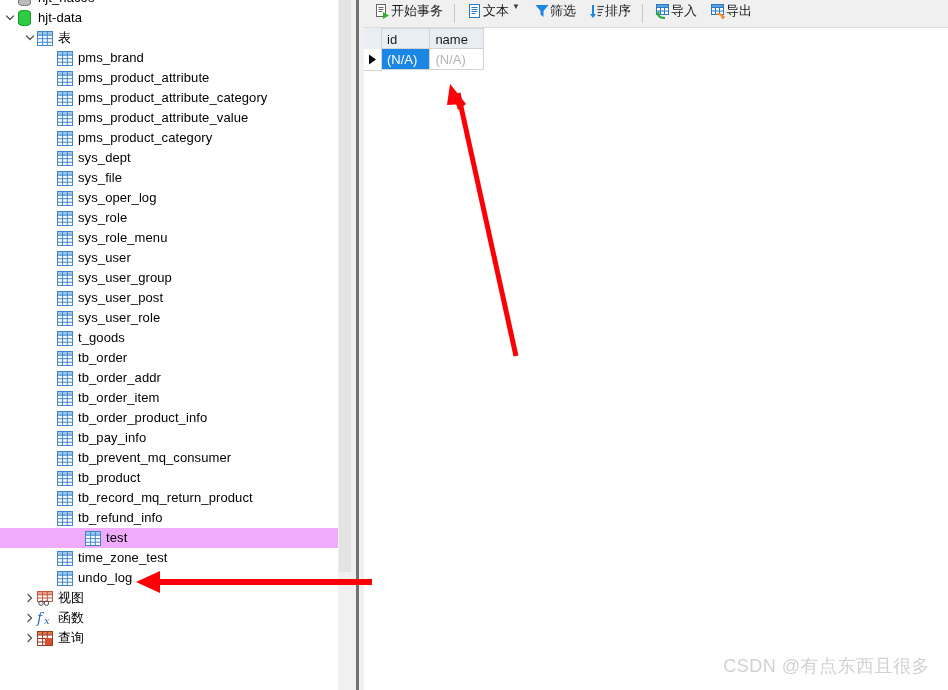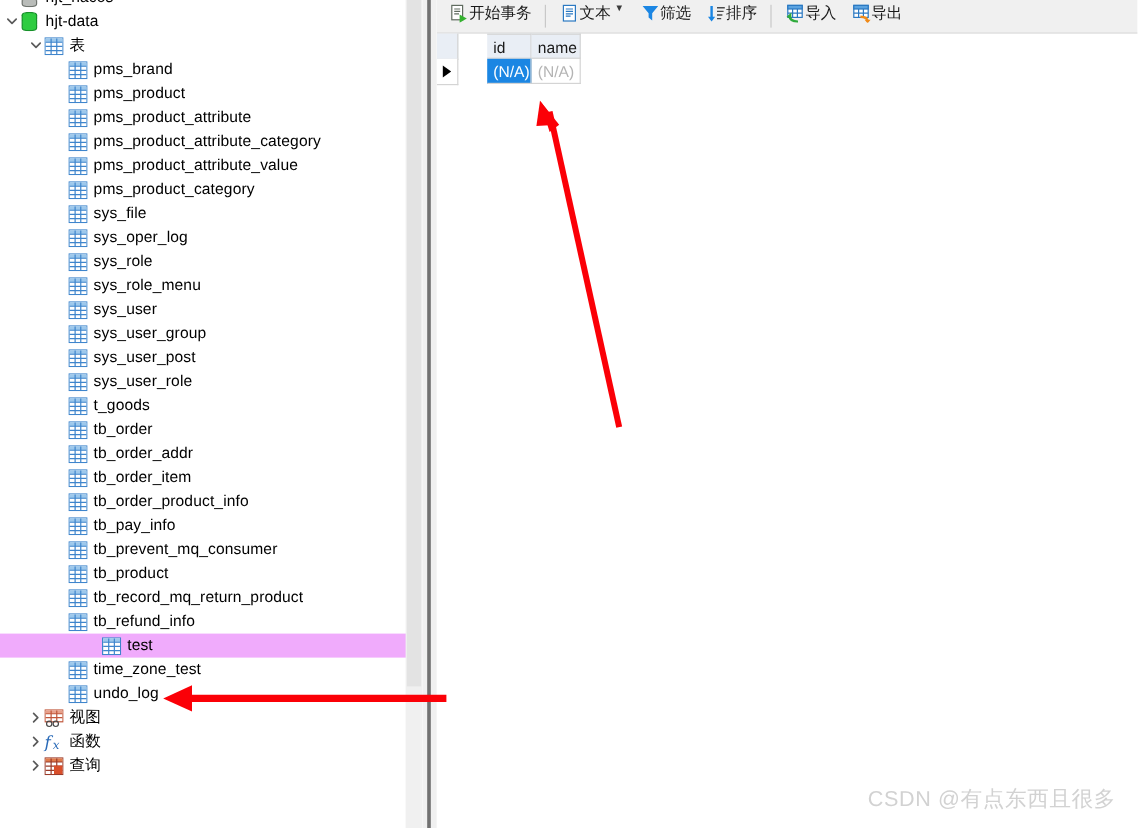--- a/index.html
+++ b/index.html
@@ -198,21 +198,21 @@
     box-sizing: border-box;
     font-size: 13px;
     overflow: hidden;
     white-space: nowrap;
   }
   .cell.h {
     background: #e9eef5;
     color: #1a1a1a;
     border-top: 1px solid #d4d4d4;
   }
-  .cell.c-id { width: 54px; margin-left: 24px; }
+  .cell.c-id { width: 54px; }
   .cell.c-name { width: 60px; }
   .cell.sel {
     background: #1b86e3;
     color: #ffffff;
   }
   .cell.na {
     color: #b4b4b4;
   }
 
   
@@ -317,36 +317,20 @@
             <svg width="16" height="15" viewBox="0 0 16 15">
               <rect x="0.5" y="0.5" width="15" height="14" fill="#ffffff" stroke="#3f85cc"></rect>
               <rect x="1" y="1" width="14" height="3.2" fill="#9dc8ec"></rect>
               <line x1="1" y1="4.2" x2="15" y2="4.2" stroke="#3f85cc"></line>
               <line x1="1" y1="7.7" x2="15" y2="7.7" stroke="#3f85cc"></line>
               <line x1="1" y1="11.2" x2="15" y2="11.2" stroke="#3f85cc"></line>
               <line x1="5.6" y1="1" x2="5.6" y2="14" stroke="#3f85cc"></line>
               <line x1="10.3" y1="1" x2="10.3" y2="14" stroke="#3f85cc"></line>
             </svg>
           </span>
-          <span class="tree-label">pms_product</span>
-        </div>
-        <div class="tree-row">
-          <span style="flex: 0 0 auto; width: 44px; height: 20px;"></span>
-          <span class="twisty"></span>
-          <span class="tree-icon">
-            <svg width="16" height="15" viewBox="0 0 16 15">
-              <rect x="0.5" y="0.5" width="15" height="14" fill="#ffffff" stroke="#3f85cc"></rect>
-              <rect x="1" y="1" width="14" height="3.2" fill="#9dc8ec"></rect>
-              <line x1="1" y1="4.2" x2="15" y2="4.2" stroke="#3f85cc"></line>
-              <line x1="1" y1="7.7" x2="15" y2="7.7" stroke="#3f85cc"></line>
-              <line x1="1" y1="11.2" x2="15" y2="11.2" stroke="#3f85cc"></line>
-              <line x1="5.6" y1="1" x2="5.6" y2="14" stroke="#3f85cc"></line>
-              <line x1="10.3" y1="1" x2="10.3" y2="14" stroke="#3f85cc"></line>
-            </svg>
-          </span>
           <span class="tree-label">pms_product_attribute</span>
         </div>
         <div class="tree-row">
           <span style="flex: 0 0 auto; width: 44px; height: 20px;"></span>
           <span class="twisty"></span>
           <span class="tree-icon">
             <svg width="16" height="15" viewBox="0 0 16 15">
               <rect x="0.5" y="0.5" width="15" height="14" fill="#ffffff" stroke="#3f85cc"></rect>
               <rect x="1" y="1" width="14" height="3.2" fill="#9dc8ec"></rect>
               <line x1="1" y1="4.2" x2="15" y2="4.2" stroke="#3f85cc"></line>
@@ -382,20 +366,36 @@
               <rect x="0.5" y="0.5" width="15" height="14" fill="#ffffff" stroke="#3f85cc"></rect>
               <rect x="1" y="1" width="14" height="3.2" fill="#9dc8ec"></rect>
               <line x1="1" y1="4.2" x2="15" y2="4.2" stroke="#3f85cc"></line>
               <line x1="1" y1="7.7" x2="15" y2="7.7" stroke="#3f85cc"></line>
               <line x1="1" y1="11.2" x2="15" y2="11.2" stroke="#3f85cc"></line>
               <line x1="5.6" y1="1" x2="5.6" y2="14" stroke="#3f85cc"></line>
               <line x1="10.3" y1="1" x2="10.3" y2="14" stroke="#3f85cc"></line>
             </svg>
           </span>
           <span class="tree-label">pms_product_category</span>
+        </div>
+        <div class="tree-row">
+          <span style="flex: 0 0 auto; width: 44px; height: 20px;"></span>
+          <span class="twisty"></span>
+          <span class="tree-icon">
+            <svg width="16" height="15" viewBox="0 0 16 15">
+              <rect x="0.5" y="0.5" width="15" height="14" fill="#ffffff" stroke="#3f85cc"></rect>
+              <rect x="1" y="1" width="14" height="3.2" fill="#9dc8ec"></rect>
+              <line x1="1" y1="4.2" x2="15" y2="4.2" stroke="#3f85cc"></line>
+              <line x1="1" y1="7.7" x2="15" y2="7.7" stroke="#3f85cc"></line>
+              <line x1="1" y1="11.2" x2="15" y2="11.2" stroke="#3f85cc"></line>
+              <line x1="5.6" y1="1" x2="5.6" y2="14" stroke="#3f85cc"></line>
+              <line x1="10.3" y1="1" x2="10.3" y2="14" stroke="#3f85cc"></line>
+            </svg>
+          </span>
+          <span class="tree-label">sys_dept</span>
         </div>
         <div class="tree-row">
           <span style="flex: 0 0 auto; width: 44px; height: 20px;"></span>
           <span class="twisty"></span>
           <span class="tree-icon">
             <svg width="16" height="15" viewBox="0 0 16 15">
               <rect x="0.5" y="0.5" width="15" height="14" fill="#ffffff" stroke="#3f85cc"></rect>
               <rect x="1" y="1" width="14" height="3.2" fill="#9dc8ec"></rect>
               <line x1="1" y1="4.2" x2="15" y2="4.2" stroke="#3f85cc"></line>
               <line x1="1" y1="7.7" x2="15" y2="7.7" stroke="#3f85cc"></line>

